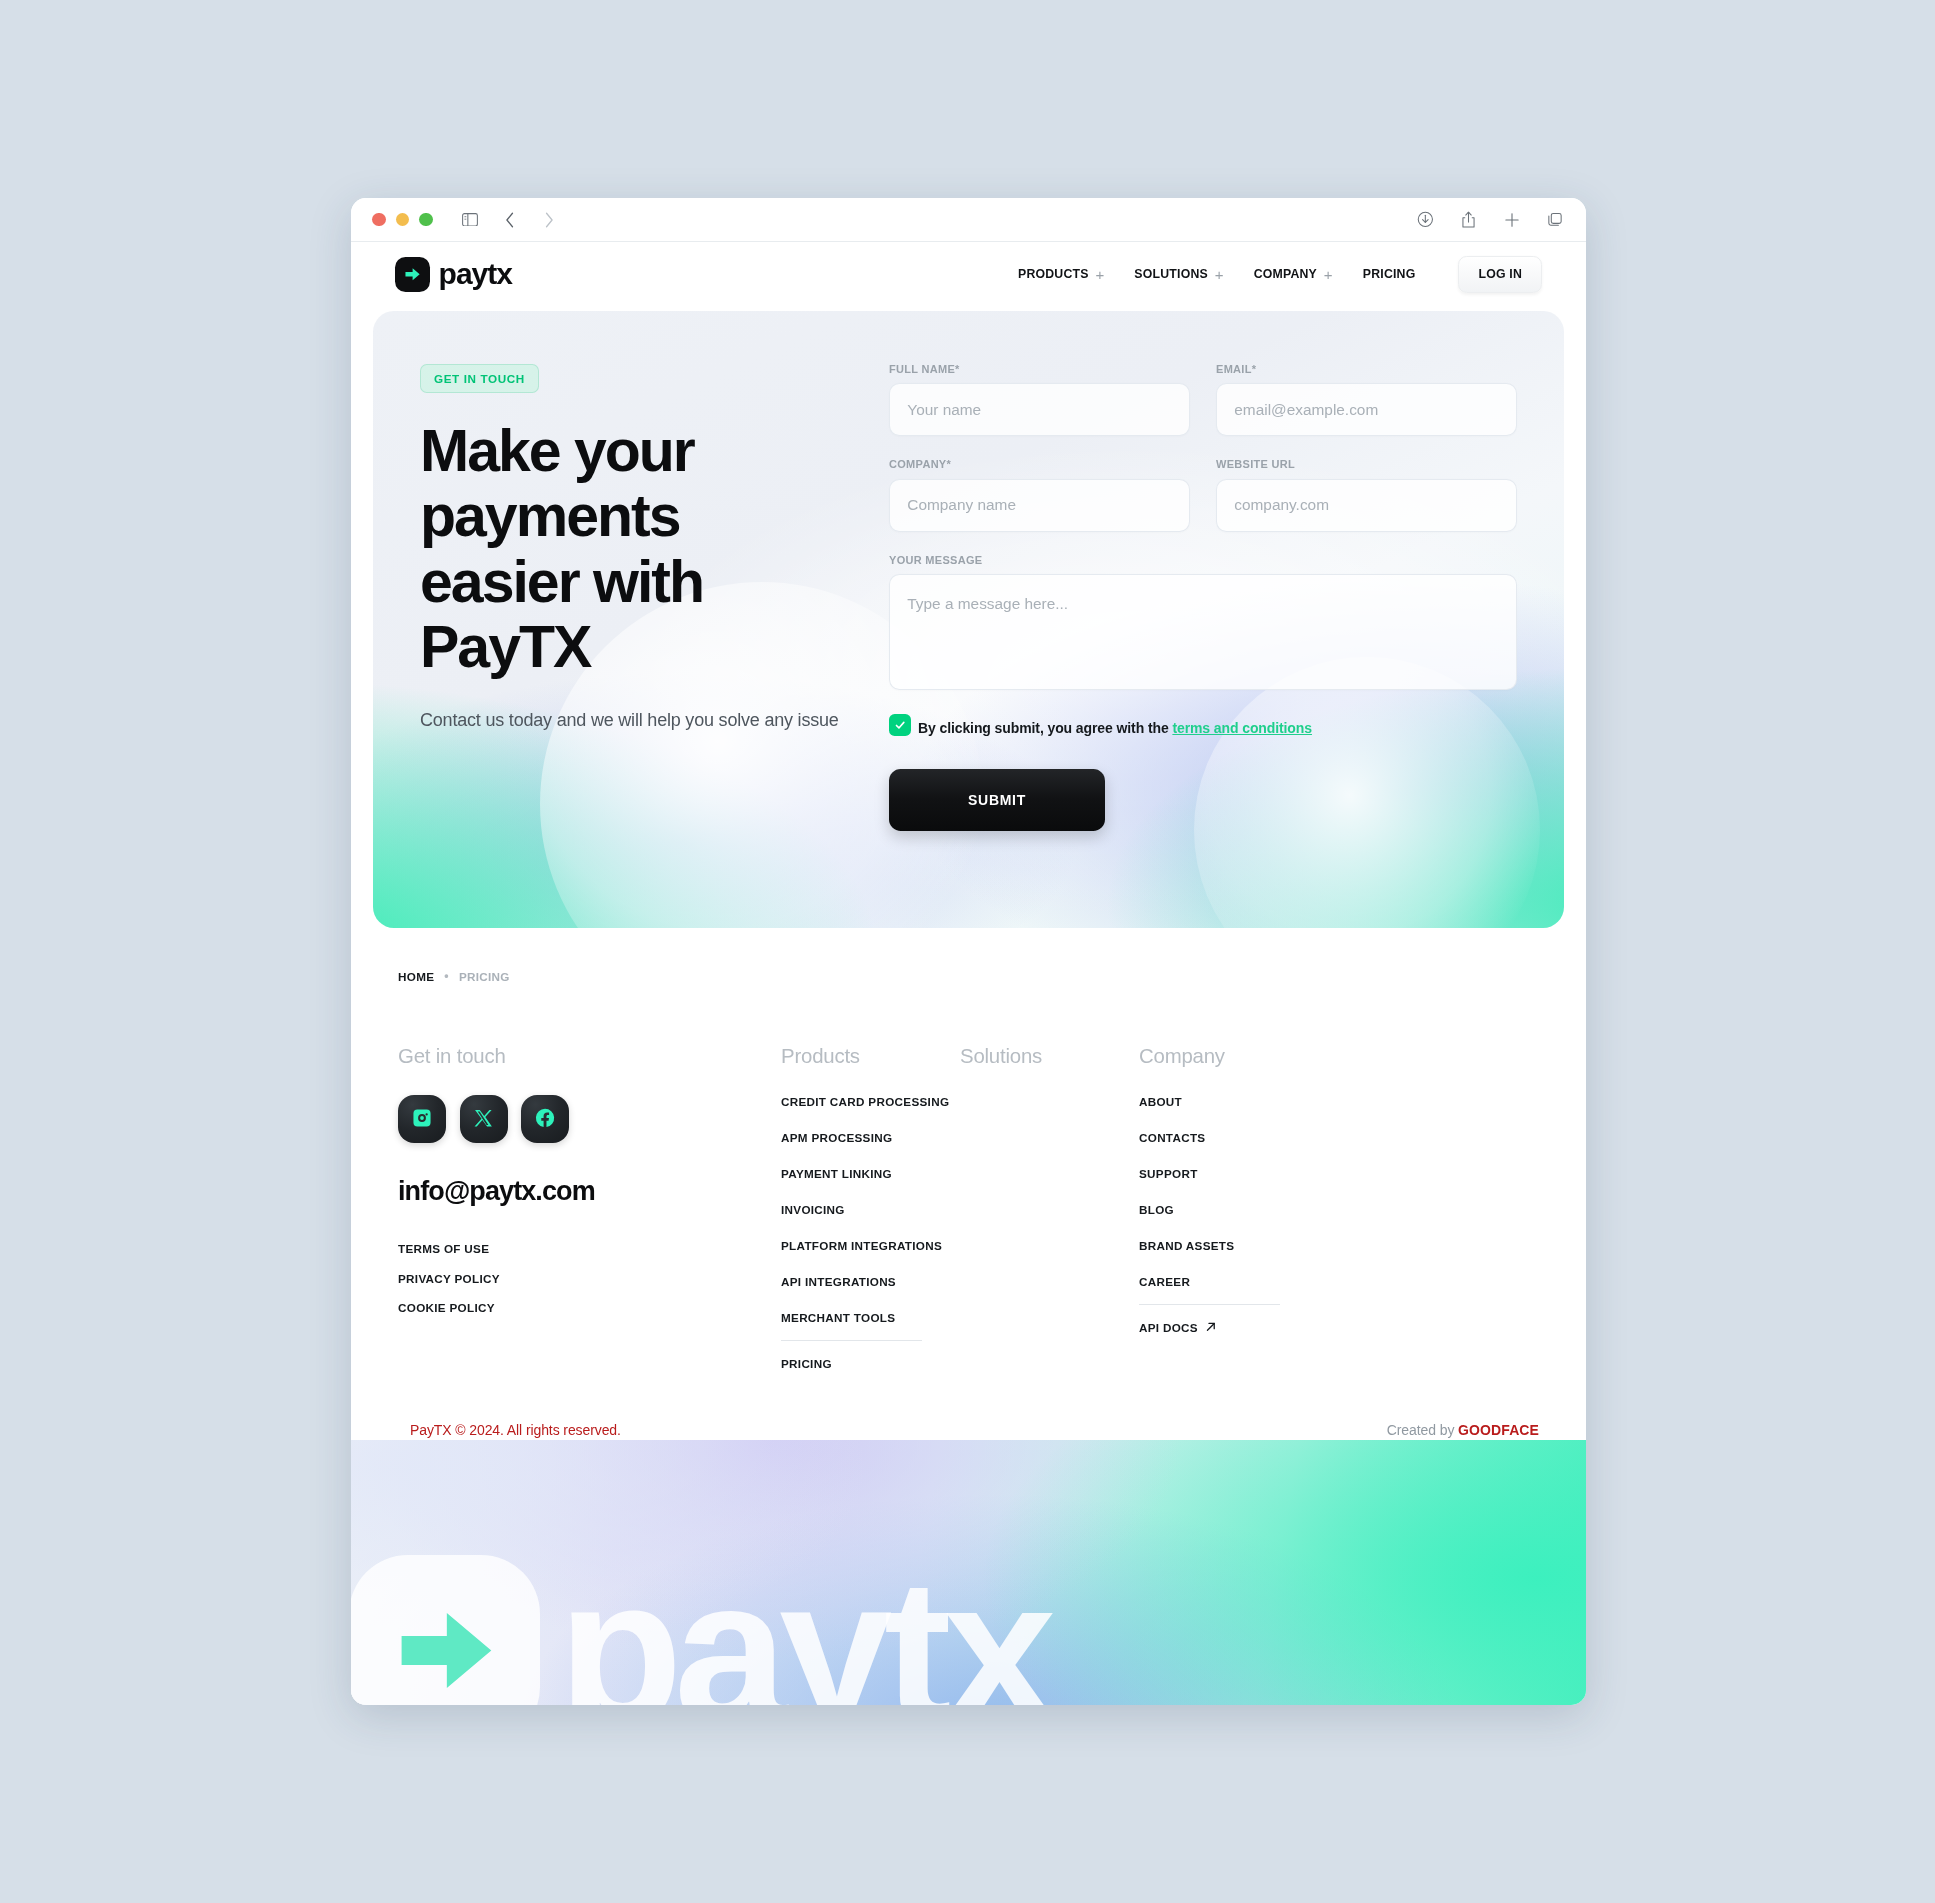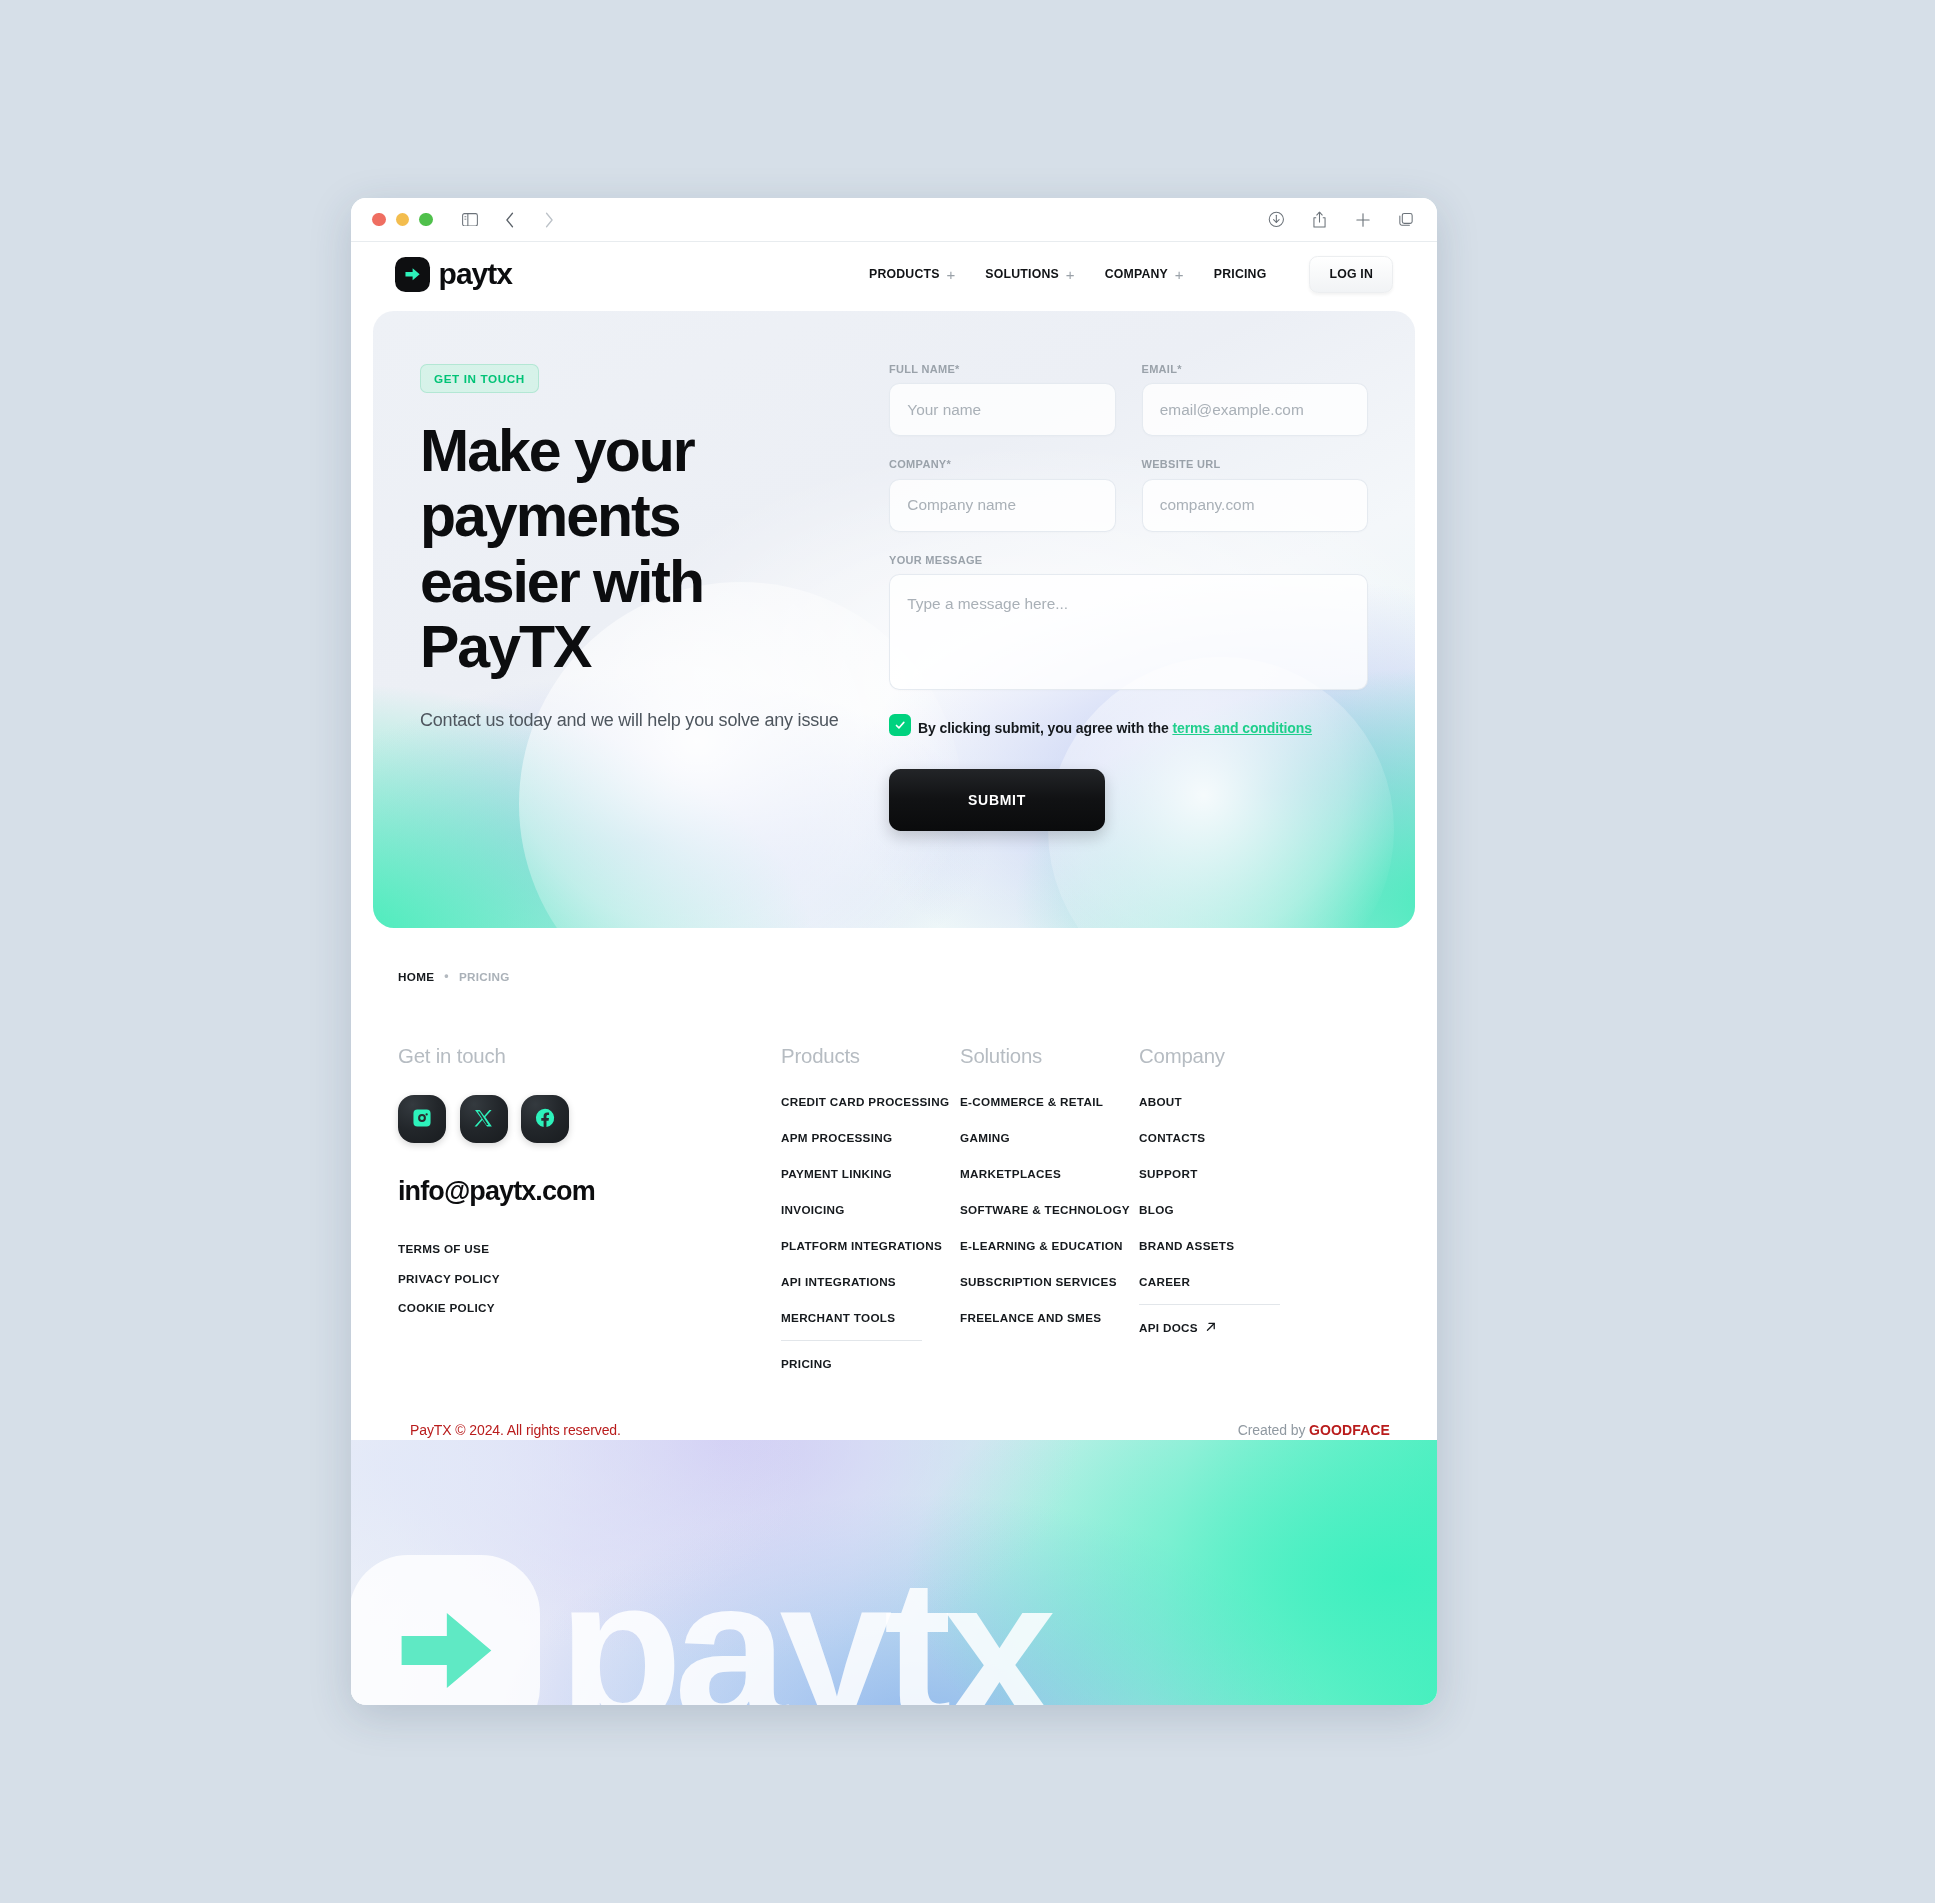--- a/index.html
+++ b/index.html
@@ -14,21 +14,21 @@
     background: #d6dfe8;
     font-family: "Liberation Sans", sans-serif;
     -webkit-font-smoothing: antialiased;
   }
 
   
   .browser-window {
     position: absolute;
     left: 351px;
     top: 198px;
-    width: 1086px;
+    width: 1235px;
     height: 1507px;
     background: #ffffff;
     border-radius: 15px;
     overflow: hidden;
     box-shadow: 0 11px 43px rgba(40,60,90,0.18);
   }
 
   .chrome-bar {
     height: 44px;
     background: #ffffff;
@@ -603,29 +603,20 @@
           <a href="#">PLATFORM INTEGRATIONS</a>
           <a href="#">API INTEGRATIONS</a>
           <a href="#">MERCHANT TOOLS</a>
         </div>
         <div class="footer-sep"></div>
         <a href="#" style="text-decoration:none;color:#15191d;font-size:11.7px;font-weight:700;letter-spacing:0.3px;">PRICING</a>
       </div>
 
       <div class="footer-col solutions">
         <div class="footer-head">Solutions</div>
-        <div class="footer-links">
-          <a href="#">E-COMMERCE &amp; RETAIL</a>
-          <a href="#">GAMING</a>
-          <a href="#">MARKETPLACES</a>
-          <a href="#">SOFTWARE &amp; TECHNOLOGY</a>
-          <a href="#">E-LEARNING &amp; EDUCATION</a>
-          <a href="#">SUBSCRIPTION SERVICES</a>
-          <a href="#">FREELANCE AND SMES</a>
-        </div>
       </div>
 
       <div class="footer-col company">
         <div class="footer-head">Company</div>
         <div class="footer-links">
           <a href="#">ABOUT</a>
           <a href="#">CONTACTS</a>
           <a href="#">SUPPORT</a>
           <a href="#">BLOG</a>
           <a href="#">BRAND ASSETS</a>

